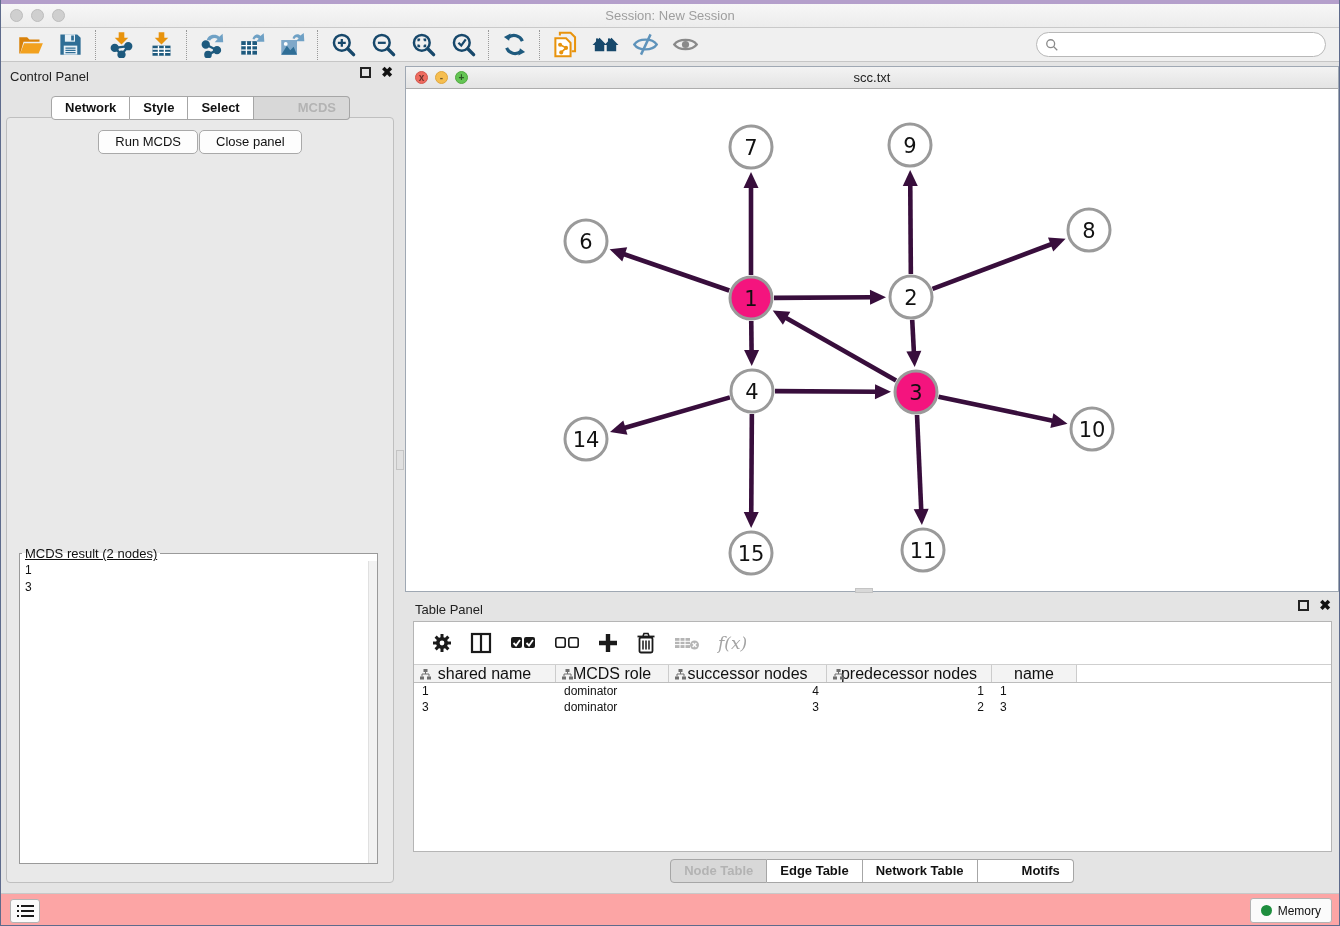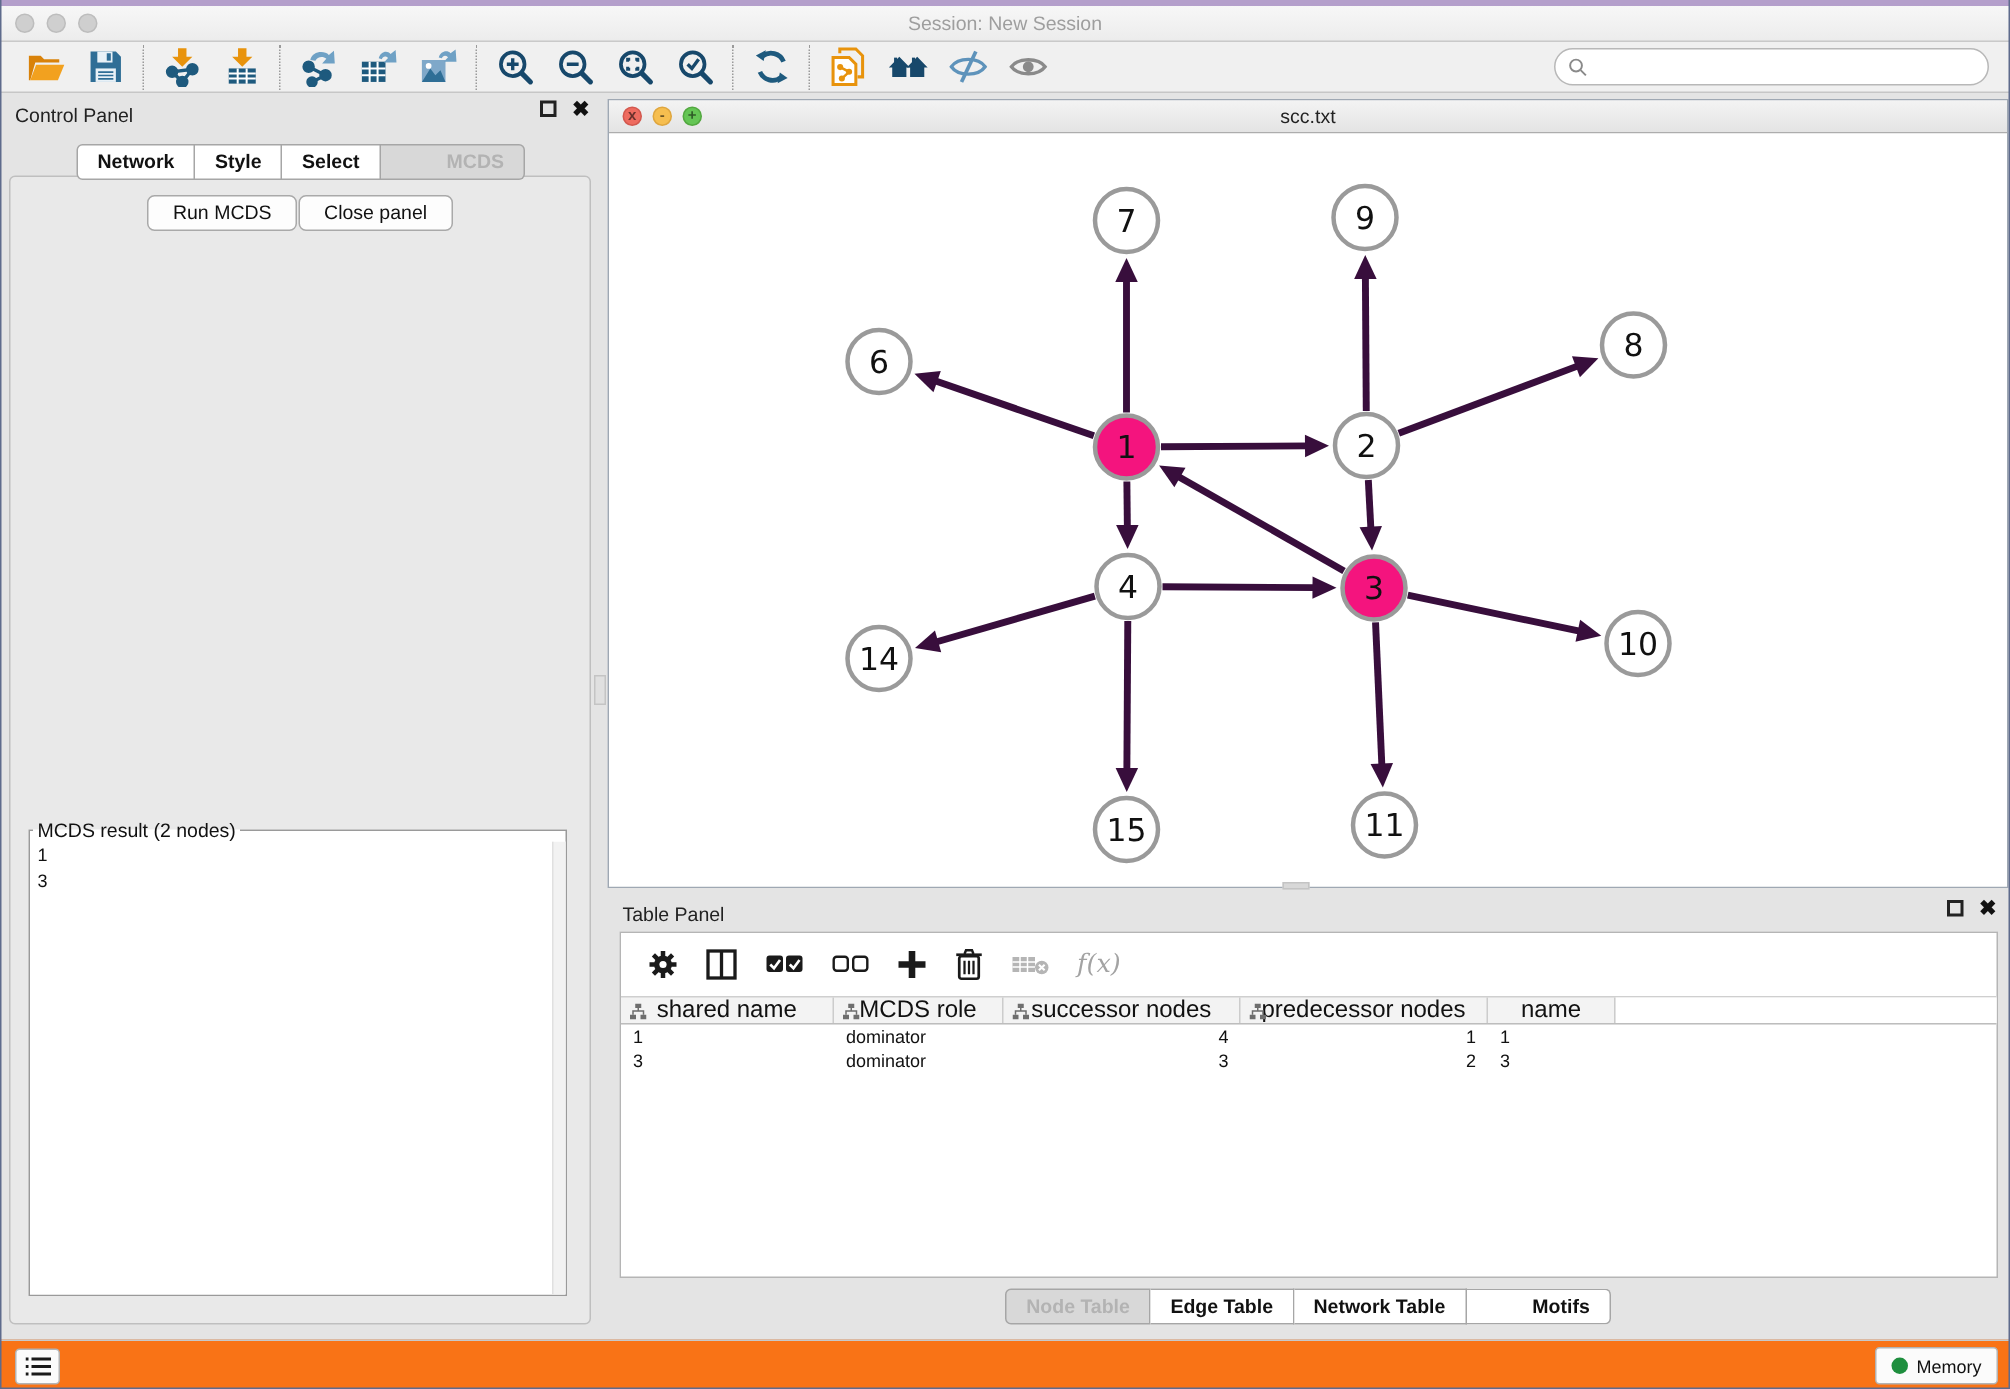--- a/index.html
+++ b/index.html
@@ -50,21 +50,21 @@
   .criterion-select { margin:10px auto 0; width:310px; height:24px; background:#fff; border:1px solid #A9A9A9;
     border-radius:5px; display:flex; align-items:center; padding:0 8px; font-size:13px; position:relative; }
   .stepper { position:absolute; right:7px; top:4px; display:flex; flex-direction:column; gap:3px; }
   .tri-up { width:0; height:0; border-left:4px solid transparent; border-right:4px solid transparent; border-bottom:5px solid #555; }
   .tri-down { width:0; height:0; border-left:4px solid transparent; border-right:4px solid transparent; border-top:5px solid #555; }
   .cp-buttons { display:flex; justify-content:center; gap:1px; margin-top:12px; }
   .btn { background:#FDFDFD; border:1px solid #A9A9A9; border-radius:5px; font-size:13px; color:#111;
     padding:3px 16px 4px; font-family:"Liberation Sans",sans-serif; }
   .result-box { position:absolute; left:12px; right:15px; top:428px; bottom:18px;
     border:1px solid #9A9A9A; background:#fff; margin:0; }
-  .result-box legend { font-size:13px; color:#111; padding:0 3px; margin-left:2px; background:transparent; }
+  .result-box legend { font-size:13px; color:#111; padding:0 3px; margin-left:2px; background:transparent;text-decoration:underline; }
   .result-inner { position:absolute; inset:0; background:#fff; overflow:hidden; }
   .result-lines { padding:1px 5px; font-size:12px; line-height:17px; color:#111; }
   .result-scroll { position:absolute; right:0; top:0; bottom:0; width:9px; background:#F2F2F2; border-left:1px solid #E0E0E0; }
 
   
   .v-divider-handle { position:absolute; left:396px; top:450px; width:8px; height:20px; z-index:5;
     background:#E0E0E0; border:1px solid #C4C4C4; }
   .h-divider-handle { position:absolute; left:855px; top:588px; width:18px; height:5px; background:#D8D8D8; border:1px solid #C4C4C4; z-index:5; }
 
   
@@ -90,21 +90,21 @@
   .tbl-header .hcell { position:relative; border-right:1px solid #CCC; font-size:16px; color:#111;
     display:flex; align-items:flex-start; justify-content:center; }
   .hcell .tree-ic { position:absolute; left:6px; top:4px; }
   .tbl-header .hfill { flex:1; background:#fff; }
   .tbl-rows { font-size:12px; color:#111; }
   .trow { display:flex; height:16px; line-height:16px; }
   .tcell { padding:0 8px; overflow:hidden; white-space:nowrap; }
   .tp-tabs { position:absolute; left:0; right:0; bottom:7px; display:flex; justify-content:center; }
 
   
-  .statusbar { position:absolute; left:0; bottom:0; width:100%; height:33px; background:#f97316; border-top:1px solid #C8C8C8; }
+  .statusbar { position:absolute; left:0; bottom:0; width:100%; height:33px; background:#fca5a5; border-top:1px solid #C8C8C8; }
   .sb-left-btn { position:absolute; left:10px; top:5px; width:30px; height:24px; background:#FBFBFB;
     border:1px solid #B3B3B3; border-radius:3px; display:flex; align-items:center; justify-content:center; }
   .memory-btn { position:absolute; right:8px; top:4px; height:25px; background:#FBFBFB; border:1px solid #B3B3B3;
     border-radius:3px; display:flex; align-items:center; padding:0 10px; gap:6px; font-size:12px; color:#111; }
   .memory-dot { width:11px; height:11px; border-radius:50%; background:#1E8E3E; }
 </style>
 </head>
 <body>
 
 <div class="top-strip"></div>

